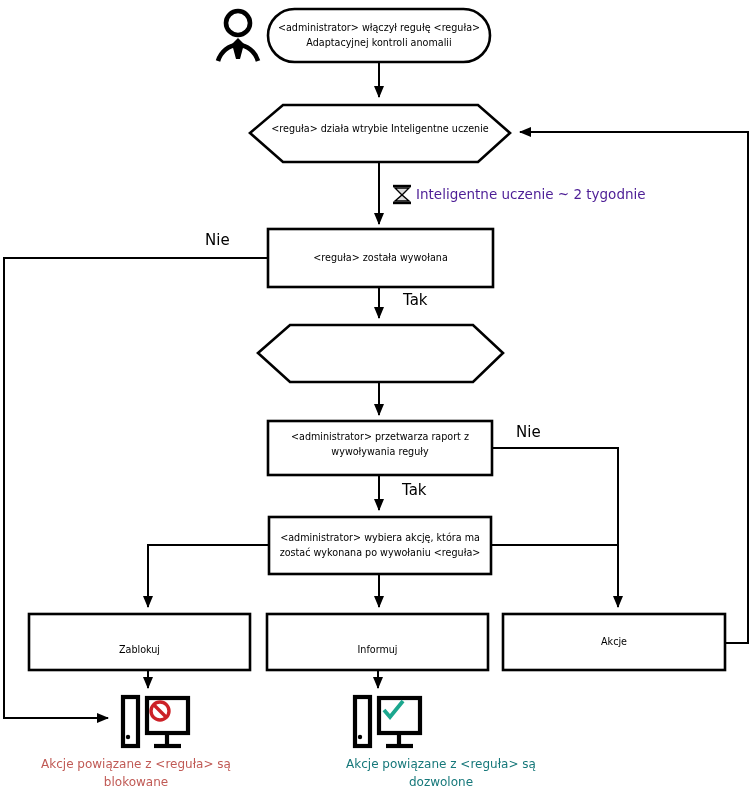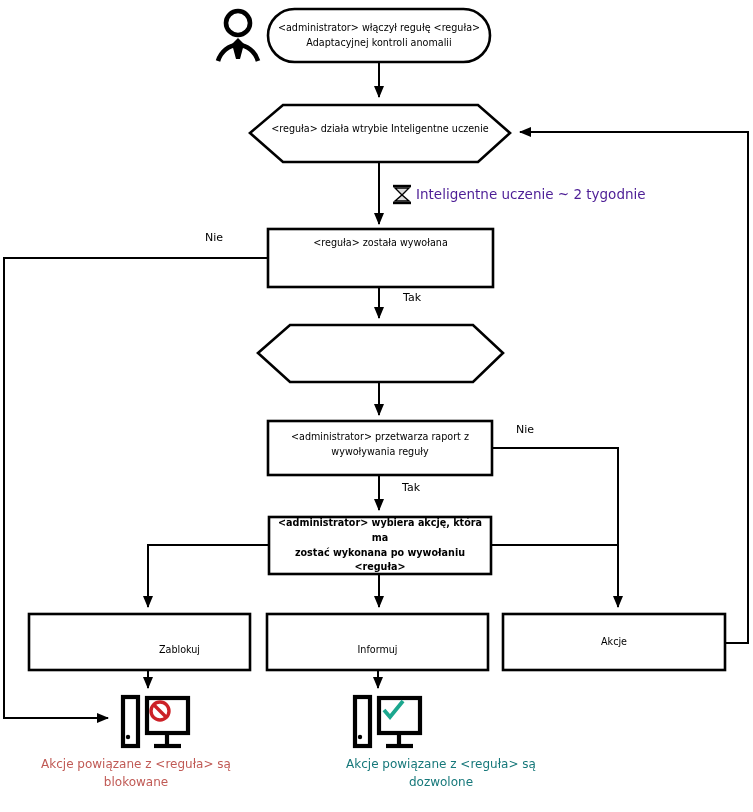--- a/index.html
+++ b/index.html
@@ -6,21 +6,21 @@
   .canvas{
     position:relative;width:753px;height:812px;background:#fff;
     font-family:"DejaVu Sans",sans-serif;color:#000;overflow:hidden;
   }
   svg{position:absolute;left:0;top:0;}
   .lbl{
     position:absolute;display:flex;align-items:center;justify-content:center;
     text-align:center;font-size:9.6px;line-height:1.55;white-space:pre-line;color:#000;
   }
   .edge-lbl{
-    position:absolute;font-size:11px;color:#000;white-space:nowrap;
+    position:absolute;font-size:15px;color:#000;white-space:nowrap;
   }
   .timer-lbl{
     position:absolute;font-size:13.5px;color:#4c1d95;white-space:nowrap;
   }
   .caption{
     position:absolute;font-size:12px;line-height:1.5;text-align:center;white-space:pre-line;
   }
 </style>
 </head>
 <body>
@@ -93,26 +93,26 @@
       <rect x="379" y="698" width="41" height="35" fill="#fff" stroke="#000" stroke-width="4.2"></rect>
       <line x1="399" y1="735" x2="399" y2="744" stroke="#000" stroke-width="4.2"></line>
       <line x1="386" y1="746" x2="413" y2="746" stroke="#000" stroke-width="4.2"></line>
       <polyline points="384,710 390,717 403,701" fill="none" stroke="#1ca78e" stroke-width="3.8" style="stroke: rgb(28, 167, 142);"></polyline>
     </g>
   </svg>
 
   <div class="lbl" style="left:262px;top:11px;width:234px;height:49px;">&lt;administrator&gt; włączył regułę &lt;reguła&gt;
 Adaptacyjnej kontroli anomalii</div>
   <div class="lbl" style="left:248px;top:105px;width:264px;height:48px;">&lt;reguła&gt; działa wtrybie Inteligentne uczenie</div>
-  <div class="lbl" style="left:268px;top:214px;width:225px;height:58px;">&lt;reguła&gt; została wywołana</div>
+  <div class="lbl" style="left:268px;top:229px;width:225px;height:58px;">&lt;reguła&gt; została wywołana</div>
   <div class="lbl" style="left:268px;top:421px;width:224px;height:48px;">&lt;administrator&gt; przetwarza raport z
 wywoływania reguły</div>
-  <div class="lbl" style="left:269px;top:517px;width:222px;height:57px;font-weight:bold;">&lt;administrator&gt; wybiera akcję, która ma
+  <div class="lbl" style="left:269px;top:517px;width:222px;height:57px;">&lt;administrator&gt; wybiera akcję, która ma
 zostać wykonana po wywołaniu &lt;reguła&gt;</div>
-  <div class="lbl" style="left:29px;top:614px;width:221px;height:72px;margin-left:40px;">Zablokuj</div>
+  <div class="lbl" style="left:29px;top:614px;width:221px;height:72px;">Zablokuj</div>
   <div class="lbl" style="left:267px;top:614px;width:221px;height:72px;">Informuj</div>
   <div class="lbl" style="left:503px;top:614px;width:222px;height:56px;">Akcje</div>
 
   <div class="edge-lbl" style="left:205px;top:231px;">Nie</div>
   <div class="edge-lbl" style="left:403px;top:291px;">Tak</div>
   <div class="edge-lbl" style="left:516px;top:423px;">Nie</div>
   <div class="edge-lbl" style="left:402px;top:481px;">Tak</div>
   <div class="timer-lbl" style="left:416px;top:186px;">Inteligentne uczenie ~ 2 tygodnie</div>
 
   <div class="caption" style="left:16px;top:755px;width:240px;color:#c05a55;">Akcje powiązane z &lt;reguła&gt; są

